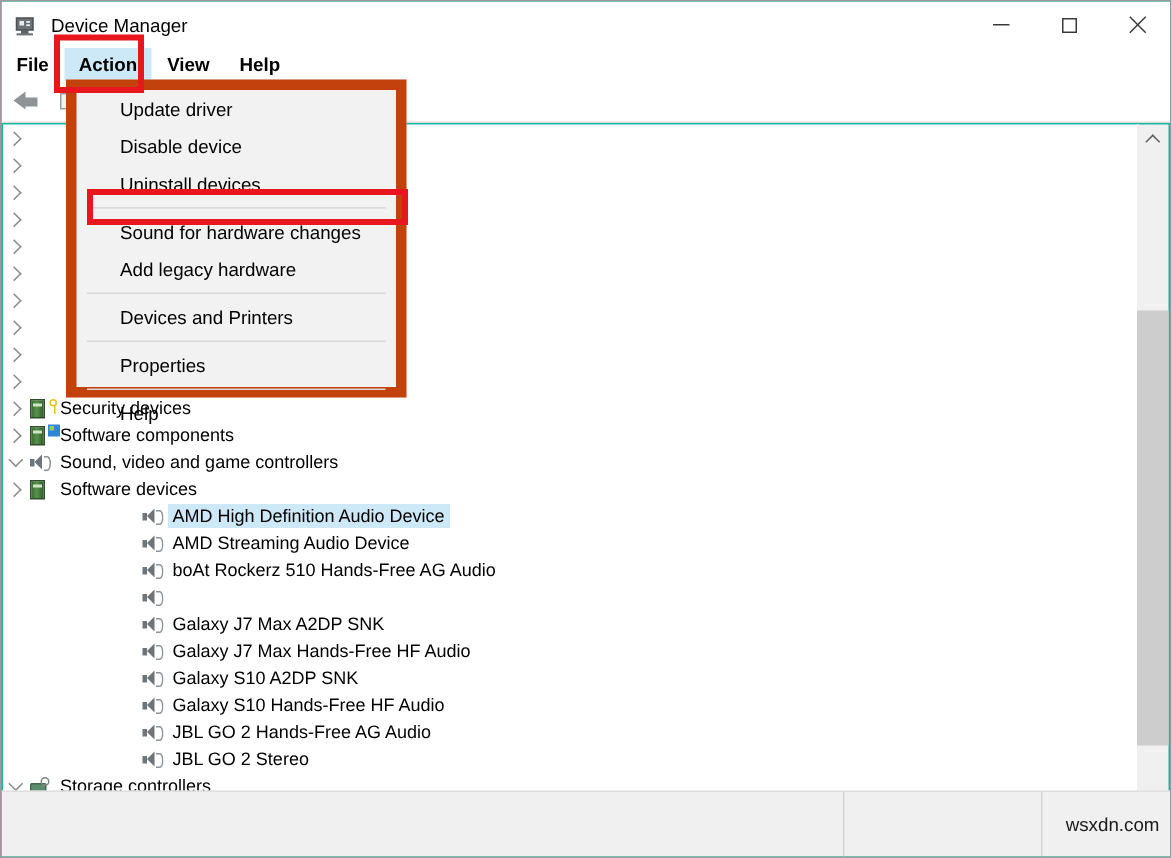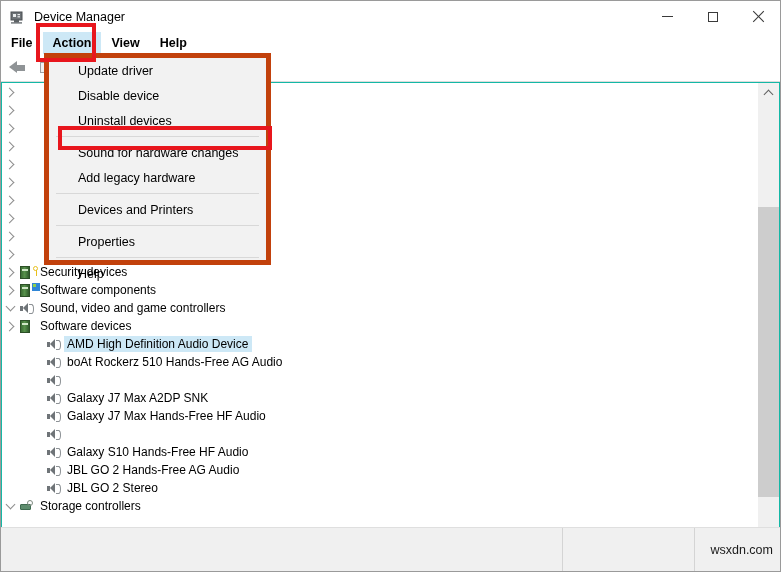--- a/index.html
+++ b/index.html
@@ -204,21 +204,21 @@
     justify-content: center;
   }
   .row .label {
     padding-left: 3px;
   }
   .row.selected .label {
     background: #cde8f6;
     padding: 1px 4px 1px 3px;
     margin-left: 0px;
   }
-  .indent-1 { padding-left: 43px; }
+  .indent-1 { padding-left: 43px; margin-left: 48px; }
 
   
   .ico-tower {
     position: relative;
     width: 10px; height: 13px;
     background: linear-gradient(to right, #3c6b34 0%, #57924b 45%, #2f5a2b 100%);
     border: 1px solid #2c4f27;
     box-sizing: border-box;
   }
   .ico-tower:after {
@@ -322,21 +322,21 @@
     box-sizing: border-box;
   }
 
   
   .dropdown {
     position: absolute;
     left: 43px; top: 52px;
     width: 227px;
     height: 212px;
     background: #f2f2f2;
-    border: 5px solid #c2410c;
+    border: 7px solid #c2410c;
     box-sizing: border-box;
     z-index: 40;
   }
   .dd-item {
     height: 25px;
     display: flex;
     align-items: center;
     padding-left: 29px;
     font-size: 12.5px;
     color: #000;
@@ -601,20 +601,30 @@
           <span class="label">AMD High Definition Audio Device</span>
         </div>
         <div class="row indent-1">
           <span class="ico">
             <span class="ico-wrap">
               <span class="ico-speaker">
                 <span class="spk-waves"></span>
               </span>
             </span>
           </span>
+          <span class="label">AMD Streaming Audio Device</span>
+        </div>
+        <div class="row indent-1">
+          <span class="ico">
+            <span class="ico-wrap">
+              <span class="ico-speaker">
+                <span class="spk-waves"></span>
+              </span>
+            </span>
+          </span>
           <span class="label">boAt Rockerz 510 Hands-Free AG Audio</span>
         </div>
         <div class="row indent-1">
           <span class="ico">
             <span class="ico-wrap">
               <span class="ico-speaker">
                 <span class="spk-waves"></span>
               </span>
             </span>
           </span>
@@ -640,20 +650,21 @@
           <span class="label">Galaxy J7 Max Hands-Free HF Audio</span>
         </div>
         <div class="row indent-1">
           <span class="ico">
             <span class="ico-wrap">
               <span class="ico-speaker">
                 <span class="spk-waves"></span>
               </span>
             </span>
           </span>
+          <span class="label">Galaxy S10 A2DP SNK</span>
         </div>
         <div class="row indent-1">
           <span class="ico">
             <span class="ico-wrap">
               <span class="ico-speaker">
                 <span class="spk-waves"></span>
               </span>
             </span>
           </span>
           <span class="label">Galaxy S10 Hands-Free HF Audio</span>

